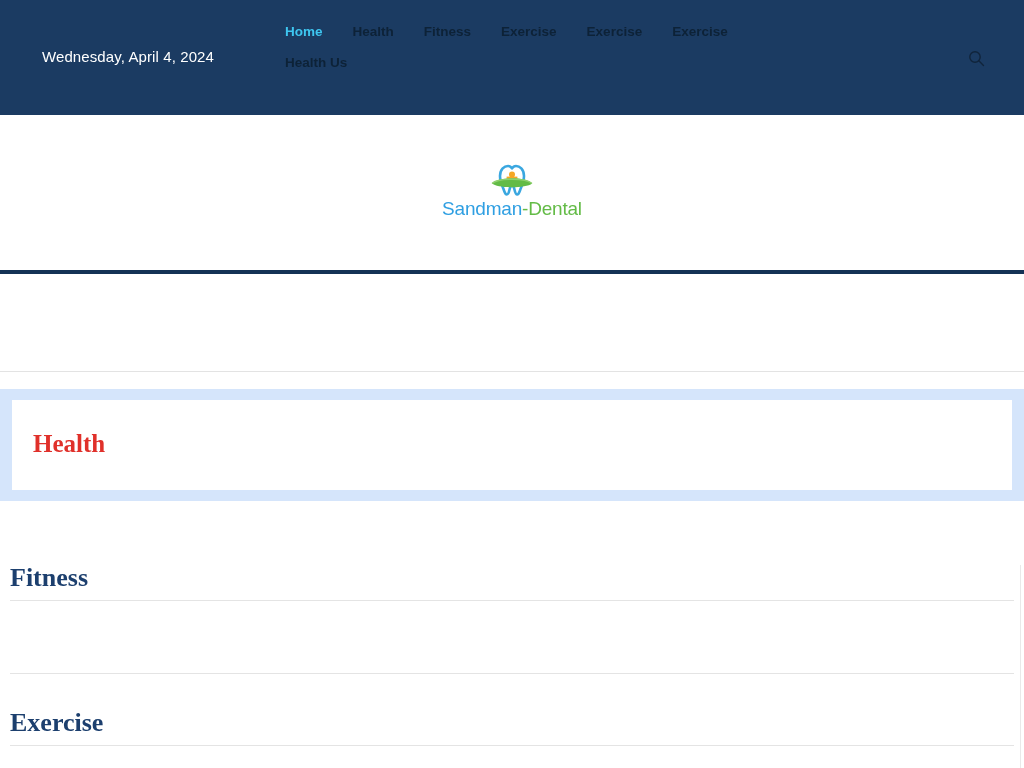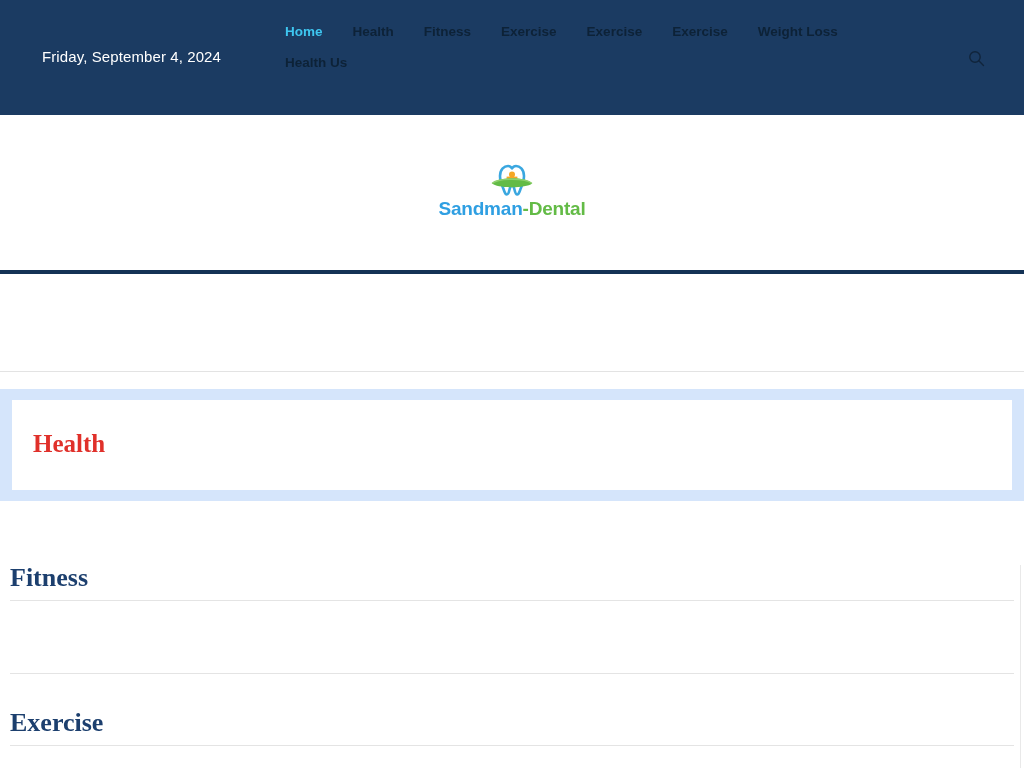--- a/index.html
+++ b/index.html
@@ -97,21 +97,21 @@
     cursor: pointer;
     margin-top: -4px;
   }
   .logo-mark {
     display: block;
     margin: 0 auto 1px;
   }
   .logo-wordmark {
     font-family: "Liberation Sans", sans-serif;
     font-size: 19px;
-    font-weight: bold;
+    font-weight: normal;
     letter-spacing: -0.2px;
     line-height: 1;
   }
   .wm-blue  { color: #2f9fe2; }
   .wm-green { color: #63bb46; }
 
   
   .navy-rule {
     position: absolute;
     left: 0;
@@ -202,31 +202,30 @@
     width: 1px;
     height: 203px;
     background: #e9e9e9;
   }
 </style>
 </head>
 <body>
 
 <div class="topbar">
 
-  <div class="topbar-date">Friday, September 4, 2024</div>
+  <div class="topbar-date">Wednesday, April 4, 2024</div>
 
   <nav class="nav">
     <ul class="nav-list">
       <li class="nav-item active">Home</li>
       <li class="nav-item">Health</li>
       <li class="nav-item">Fitness</li>
       <li class="nav-item">Exercise</li>
       <li class="nav-item">Exercise</li>
       <li class="nav-item">Exercise</li>
-      <li class="nav-item">Weight Loss</li>
       <li class="nav-break"></li>
       <li class="nav-item">Health Us</li>
     </ul>
   </nav>
 
   <div class="search-btn">
     <svg width="17" height="17" viewBox="0 0 17 17">
       <circle cx="7" cy="7" r="5.2" fill="none" stroke="#10243b" stroke-width="1.4"></circle>
       <line x1="10.8" y1="10.8" x2="15.5" y2="15.5" stroke="#10243b" stroke-width="1.4" stroke-linecap="round"></line>
     </svg>

